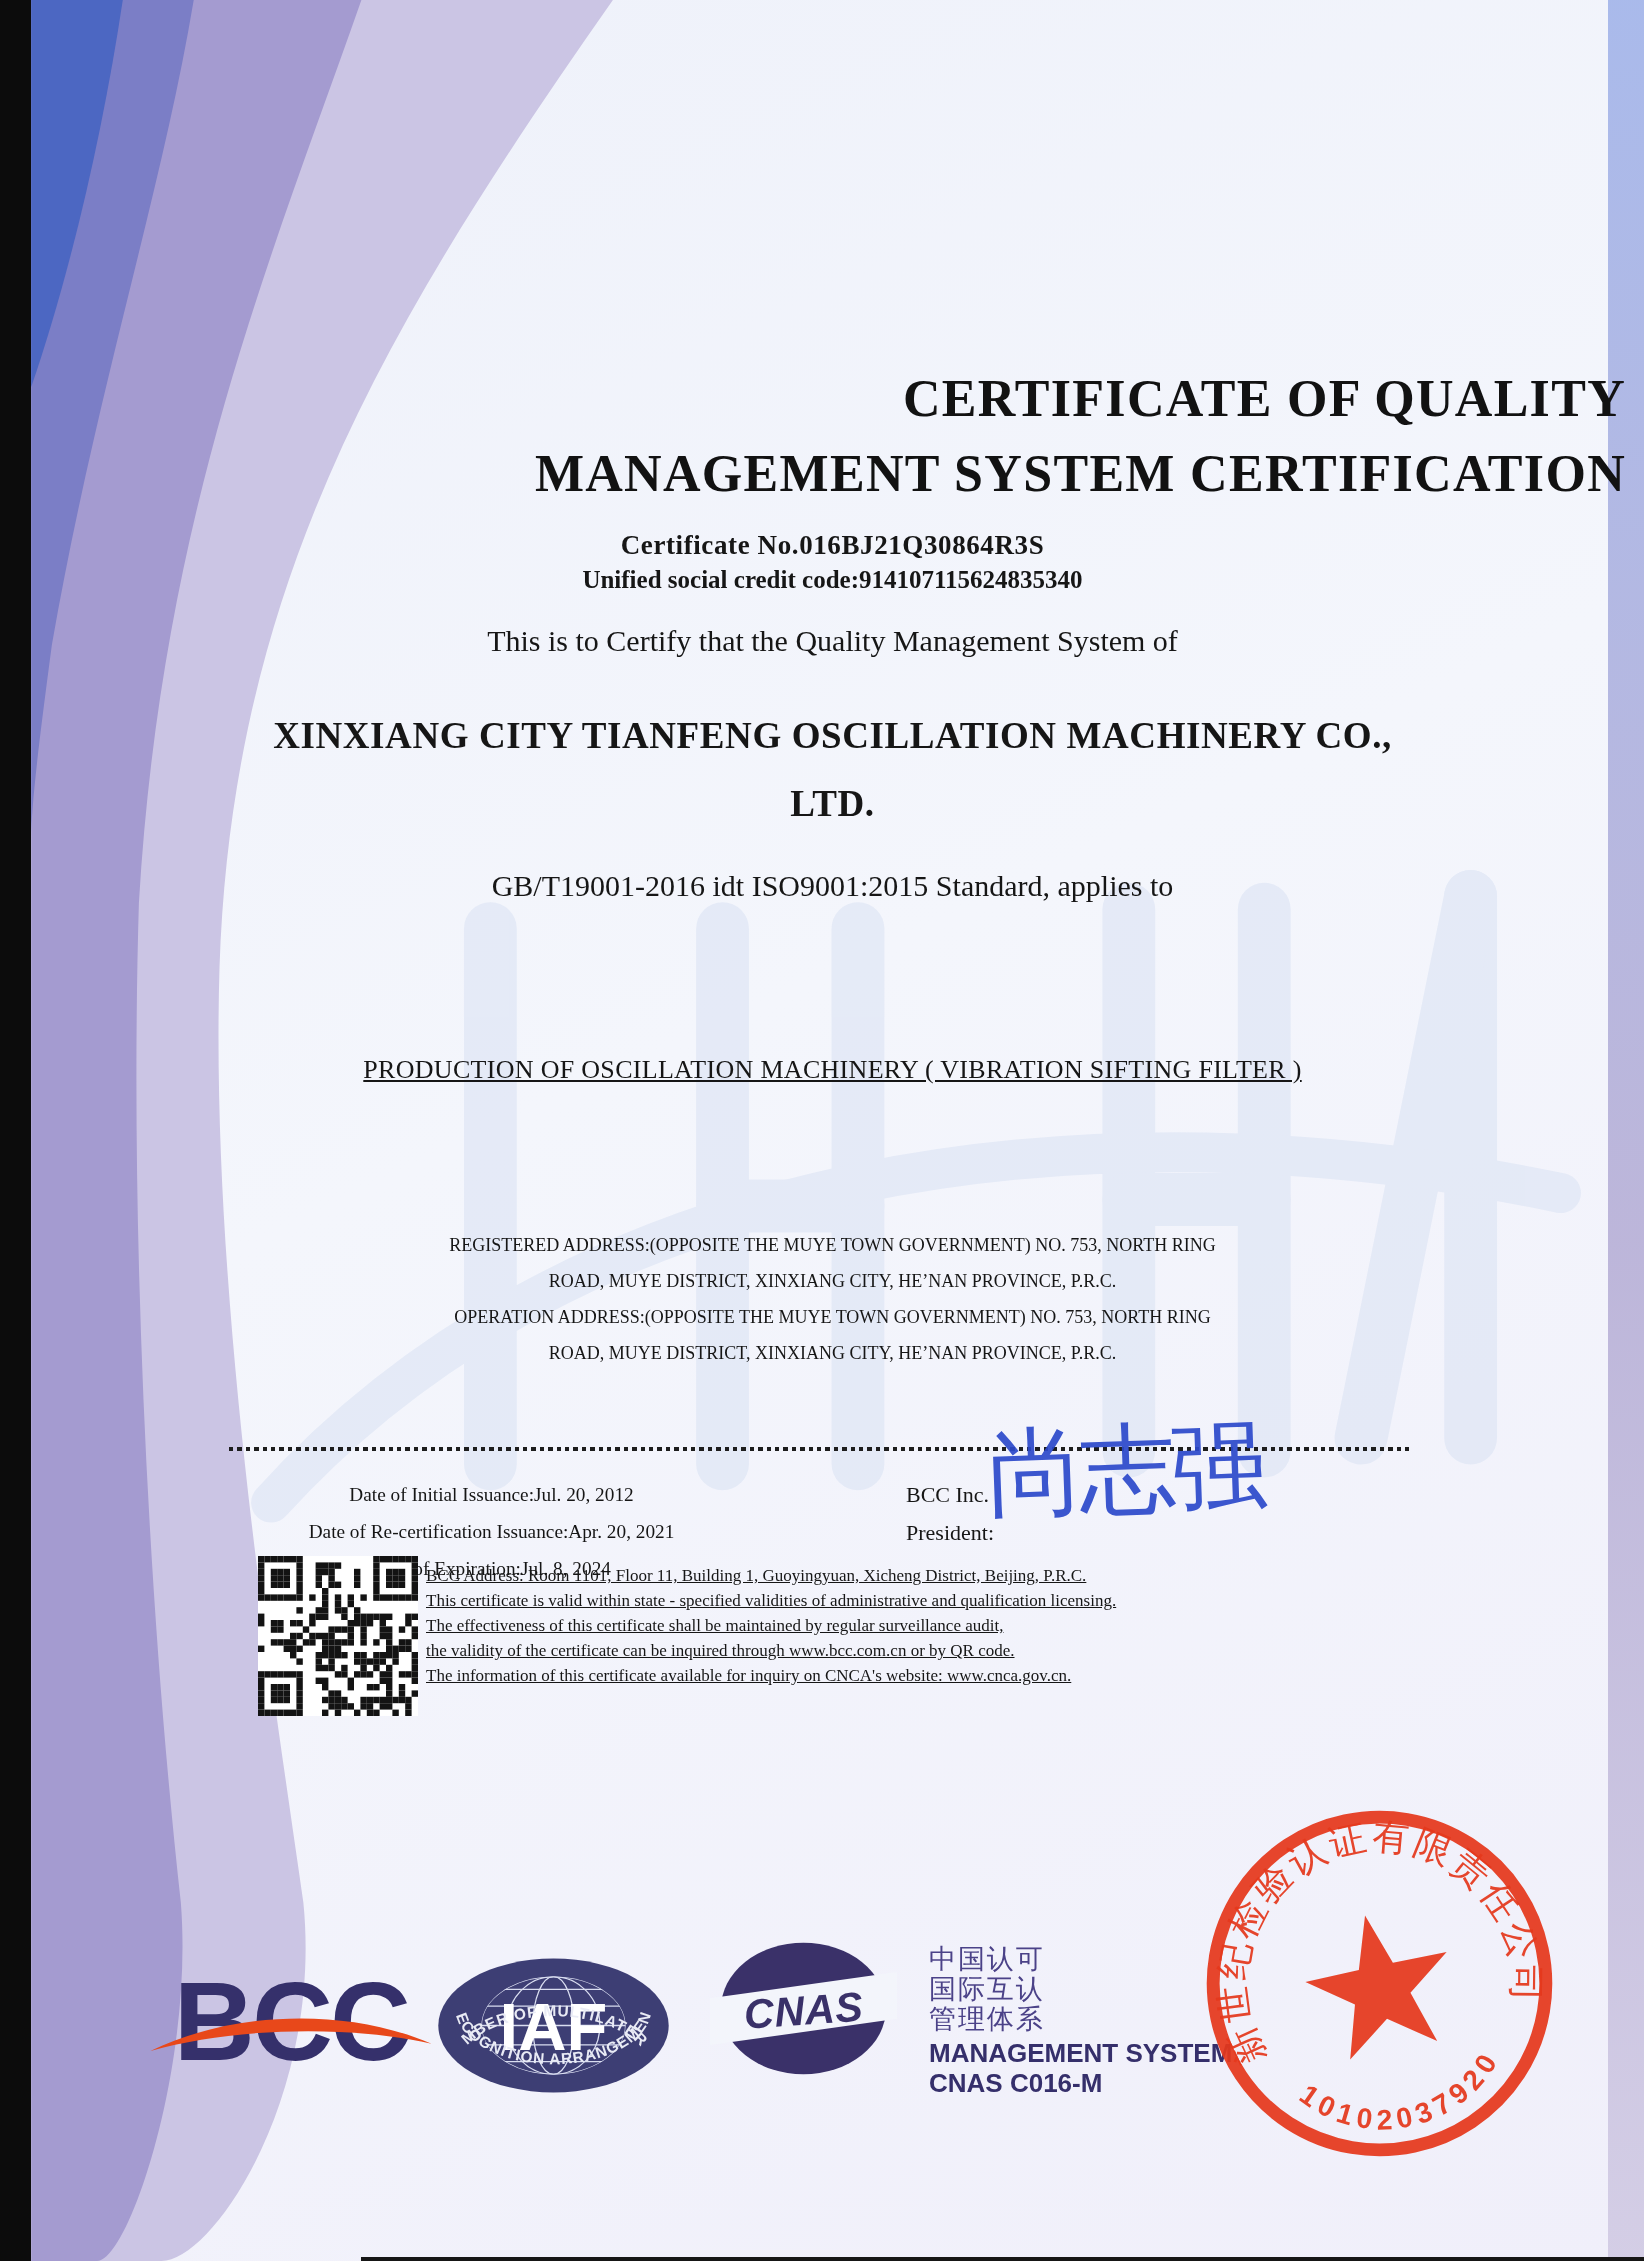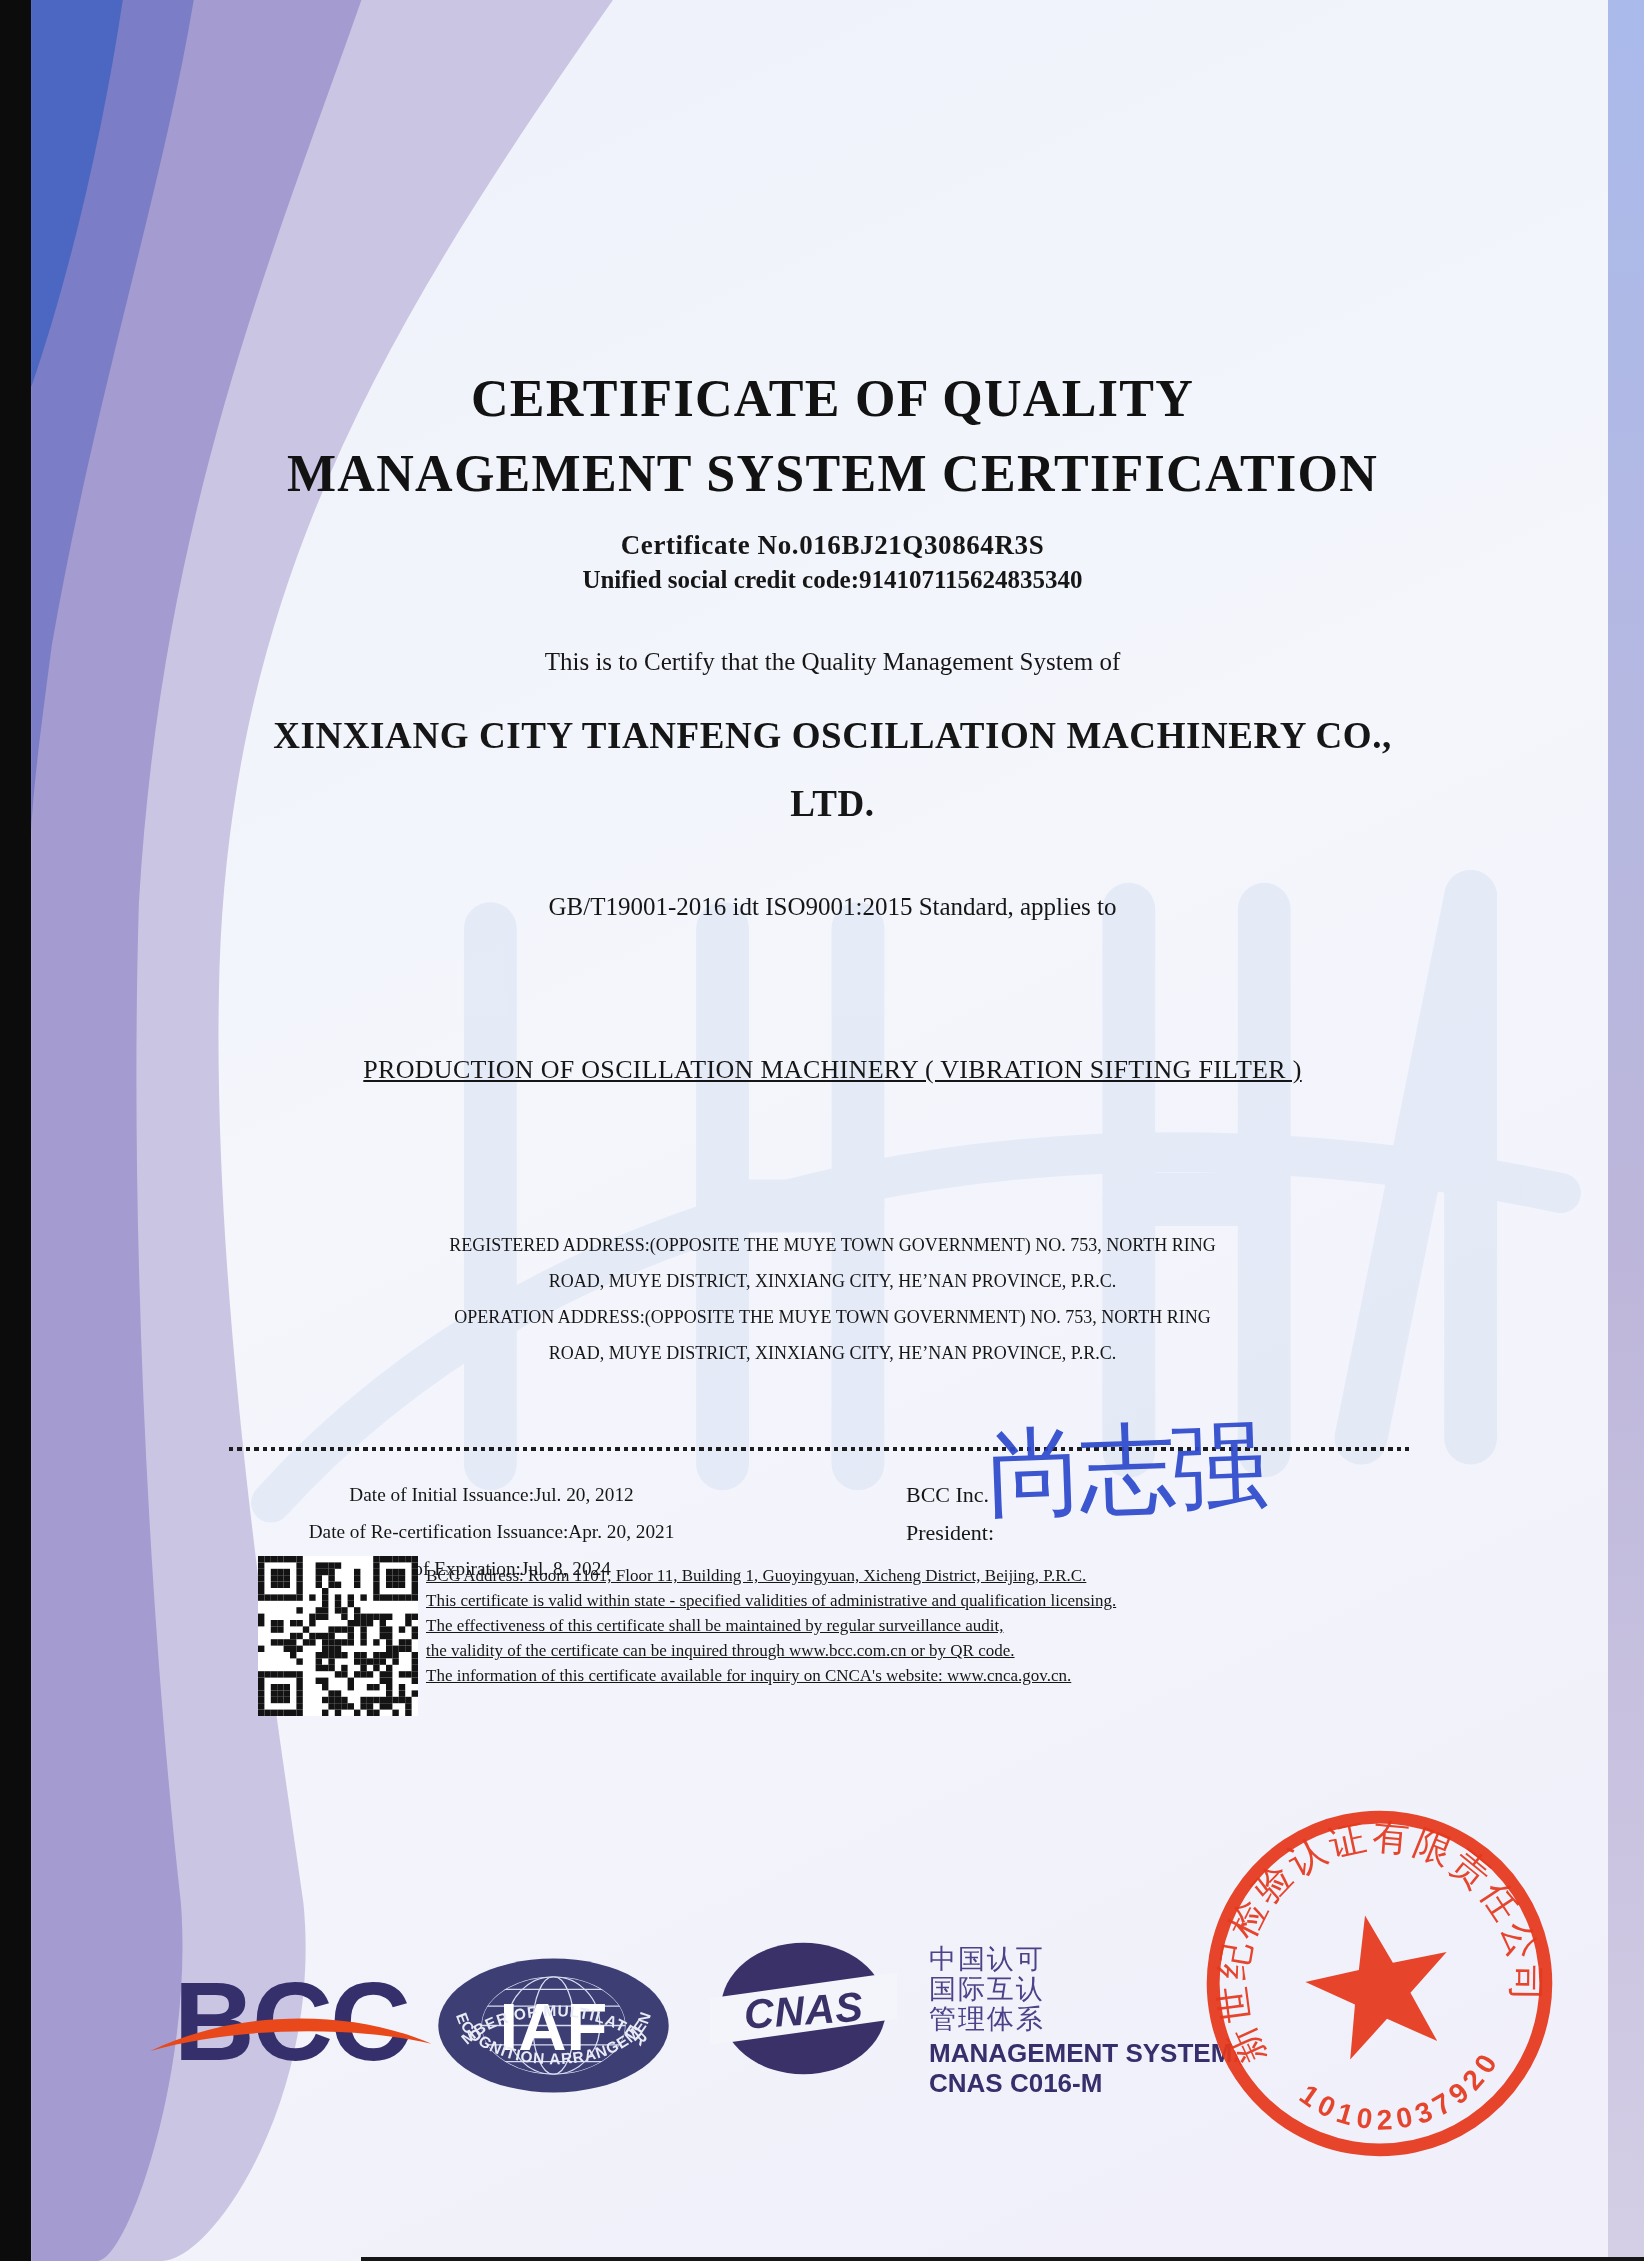--- a/index.html
+++ b/index.html
@@ -3,24 +3,24 @@
 <meta charset="utf-8">
 <style>
   html,body{margin:0;padding:0;}
   body{width:1645px;height:2261px;position:relative;overflow:hidden;
        background:linear-gradient(155deg,#eef1fa 0%,#f4f6fc 45%,#f0effa 100%);
        font-family:"Liberation Serif", serif;color:#161616;}
   .abs{position:absolute;}
   #bg{left:0;top:0;z-index:0;}
   #content{left:39px;top:0;width:1587px;height:2261px;z-index:2;}
   .ctr{left:0;width:100%;text-align:center;white-space:nowrap;}
-  .title{font-size:52px;font-weight:bold;letter-spacing:1.3px;line-height:75px;color:#121212;}
+  .title{font-size:52px;font-weight:bold;letter-spacing:1.3px;line-height:75px;color:#121212;text-align:right;}
   .certno{font-size:27px;font-weight:bold;letter-spacing:0.6px;}
   .credit{font-size:25px;font-weight:bold;}
-  .body38{font-size:25px;margin-top:24px;}
+  .body38{font-size:30px;}
   .company{font-size:37px;font-weight:bold;letter-spacing:0.6px;line-height:68px;}
   .scope{font-size:26px;letter-spacing:0.3px;}
   .addr{font-size:18px;line-height:36px;}
   .divider{height:3.9px;background:repeating-linear-gradient(90deg,#1d1d1d 0 4.5px,transparent 4.5px 8.4px);}
   .dates{font-size:19.3px;line-height:37px;text-align:center;white-space:nowrap;}
   .issuer{font-size:22px;line-height:38px;white-space:nowrap;}
   .sig{font-size:97px;color:#2c49cb;letter-spacing:-5.2px;transform:rotate(-2deg);
        font-family:"DejaVu Sans",sans-serif;white-space:nowrap;opacity:.92;}
   .fine{font-size:17px;line-height:25px;white-space:nowrap;text-decoration:underline;}
   .cjk{font-family:"DejaVu Sans",sans-serif;font-size:27px;line-height:30px;color:#4b4288;letter-spacing:1.9px;white-space:nowrap;}

